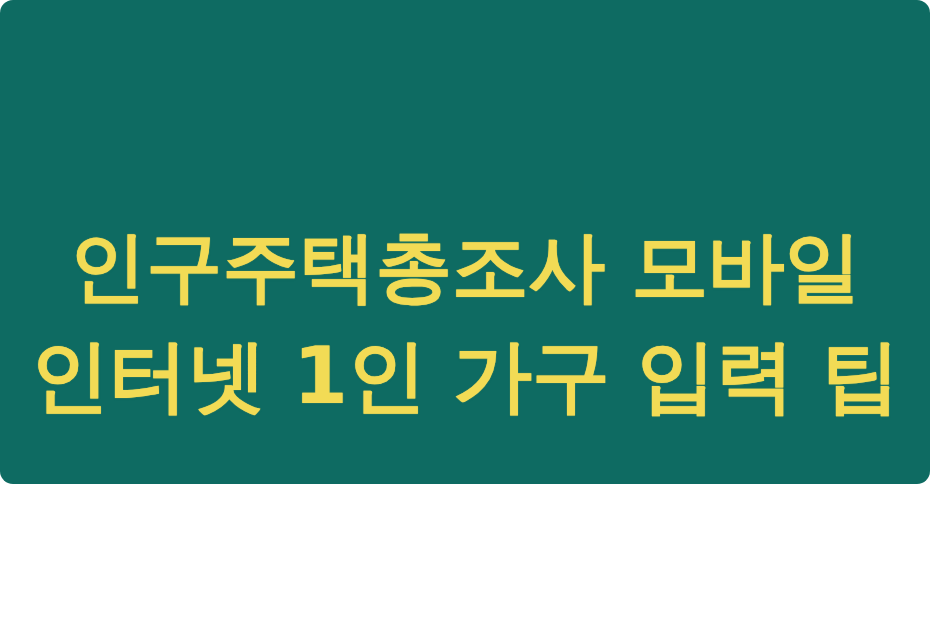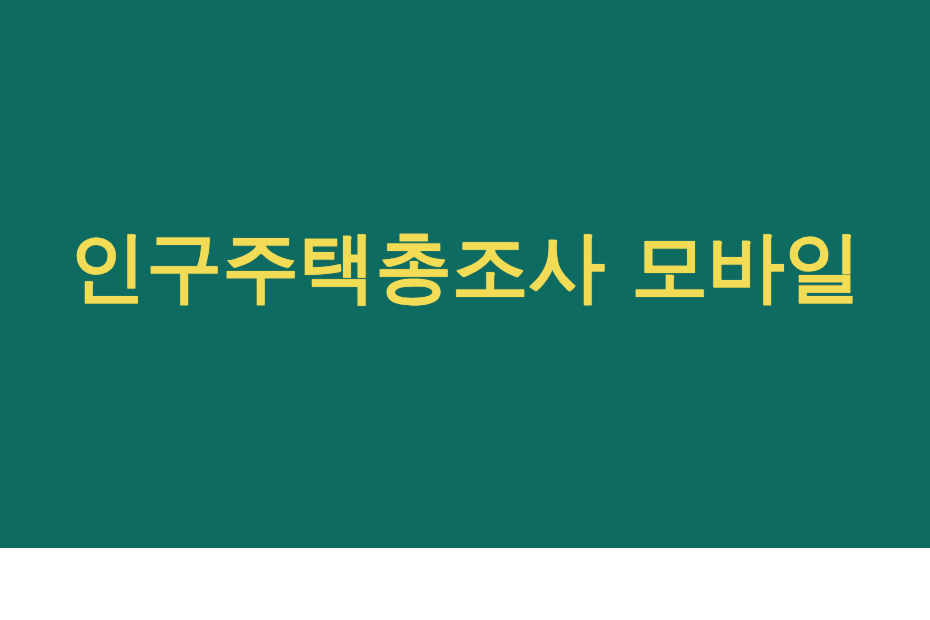--- a/index.html
+++ b/index.html
@@ -11,27 +11,28 @@
   body {
     width: 930px;
     height: 620px;
     overflow: hidden;
     font-family: "DejaVu Sans", "Liberation Sans", sans-serif;
   }
 
   #thumbnail-card {
     position: relative;
     width: 930px;
-    height: 548px;
+    height: 484px;
     background: #0e6b62;
     display: flex;
     flex-direction: column;
     align-items: center;
     justify-content: center;
     box-sizing: border-box;
+    border-radius: 13px;
   }
 
   #title-block {
     position: absolute;
     left: 0;
     right: 0;
     top: 214px;
     display: flex;
     flex-direction: column;
     align-items: center;
@@ -67,16 +68,17 @@
 </style>
 </head>
 <body>
 
 <div id="thumbnail-card" style="background: rgb(14, 107, 98);">
 
   <div id="title-block">
 
     <span class="title-line" id="title-line-1" style="color: rgb(242, 219, 85);">인구주택총조사 모바일</span>
 
+    <span class="title-line" id="title-line-2" style="color: rgb(242, 219, 85);">인터넷 1인 가구 입력 팁</span>
 
   </div>
 
 </div>
 
 </body></html>

